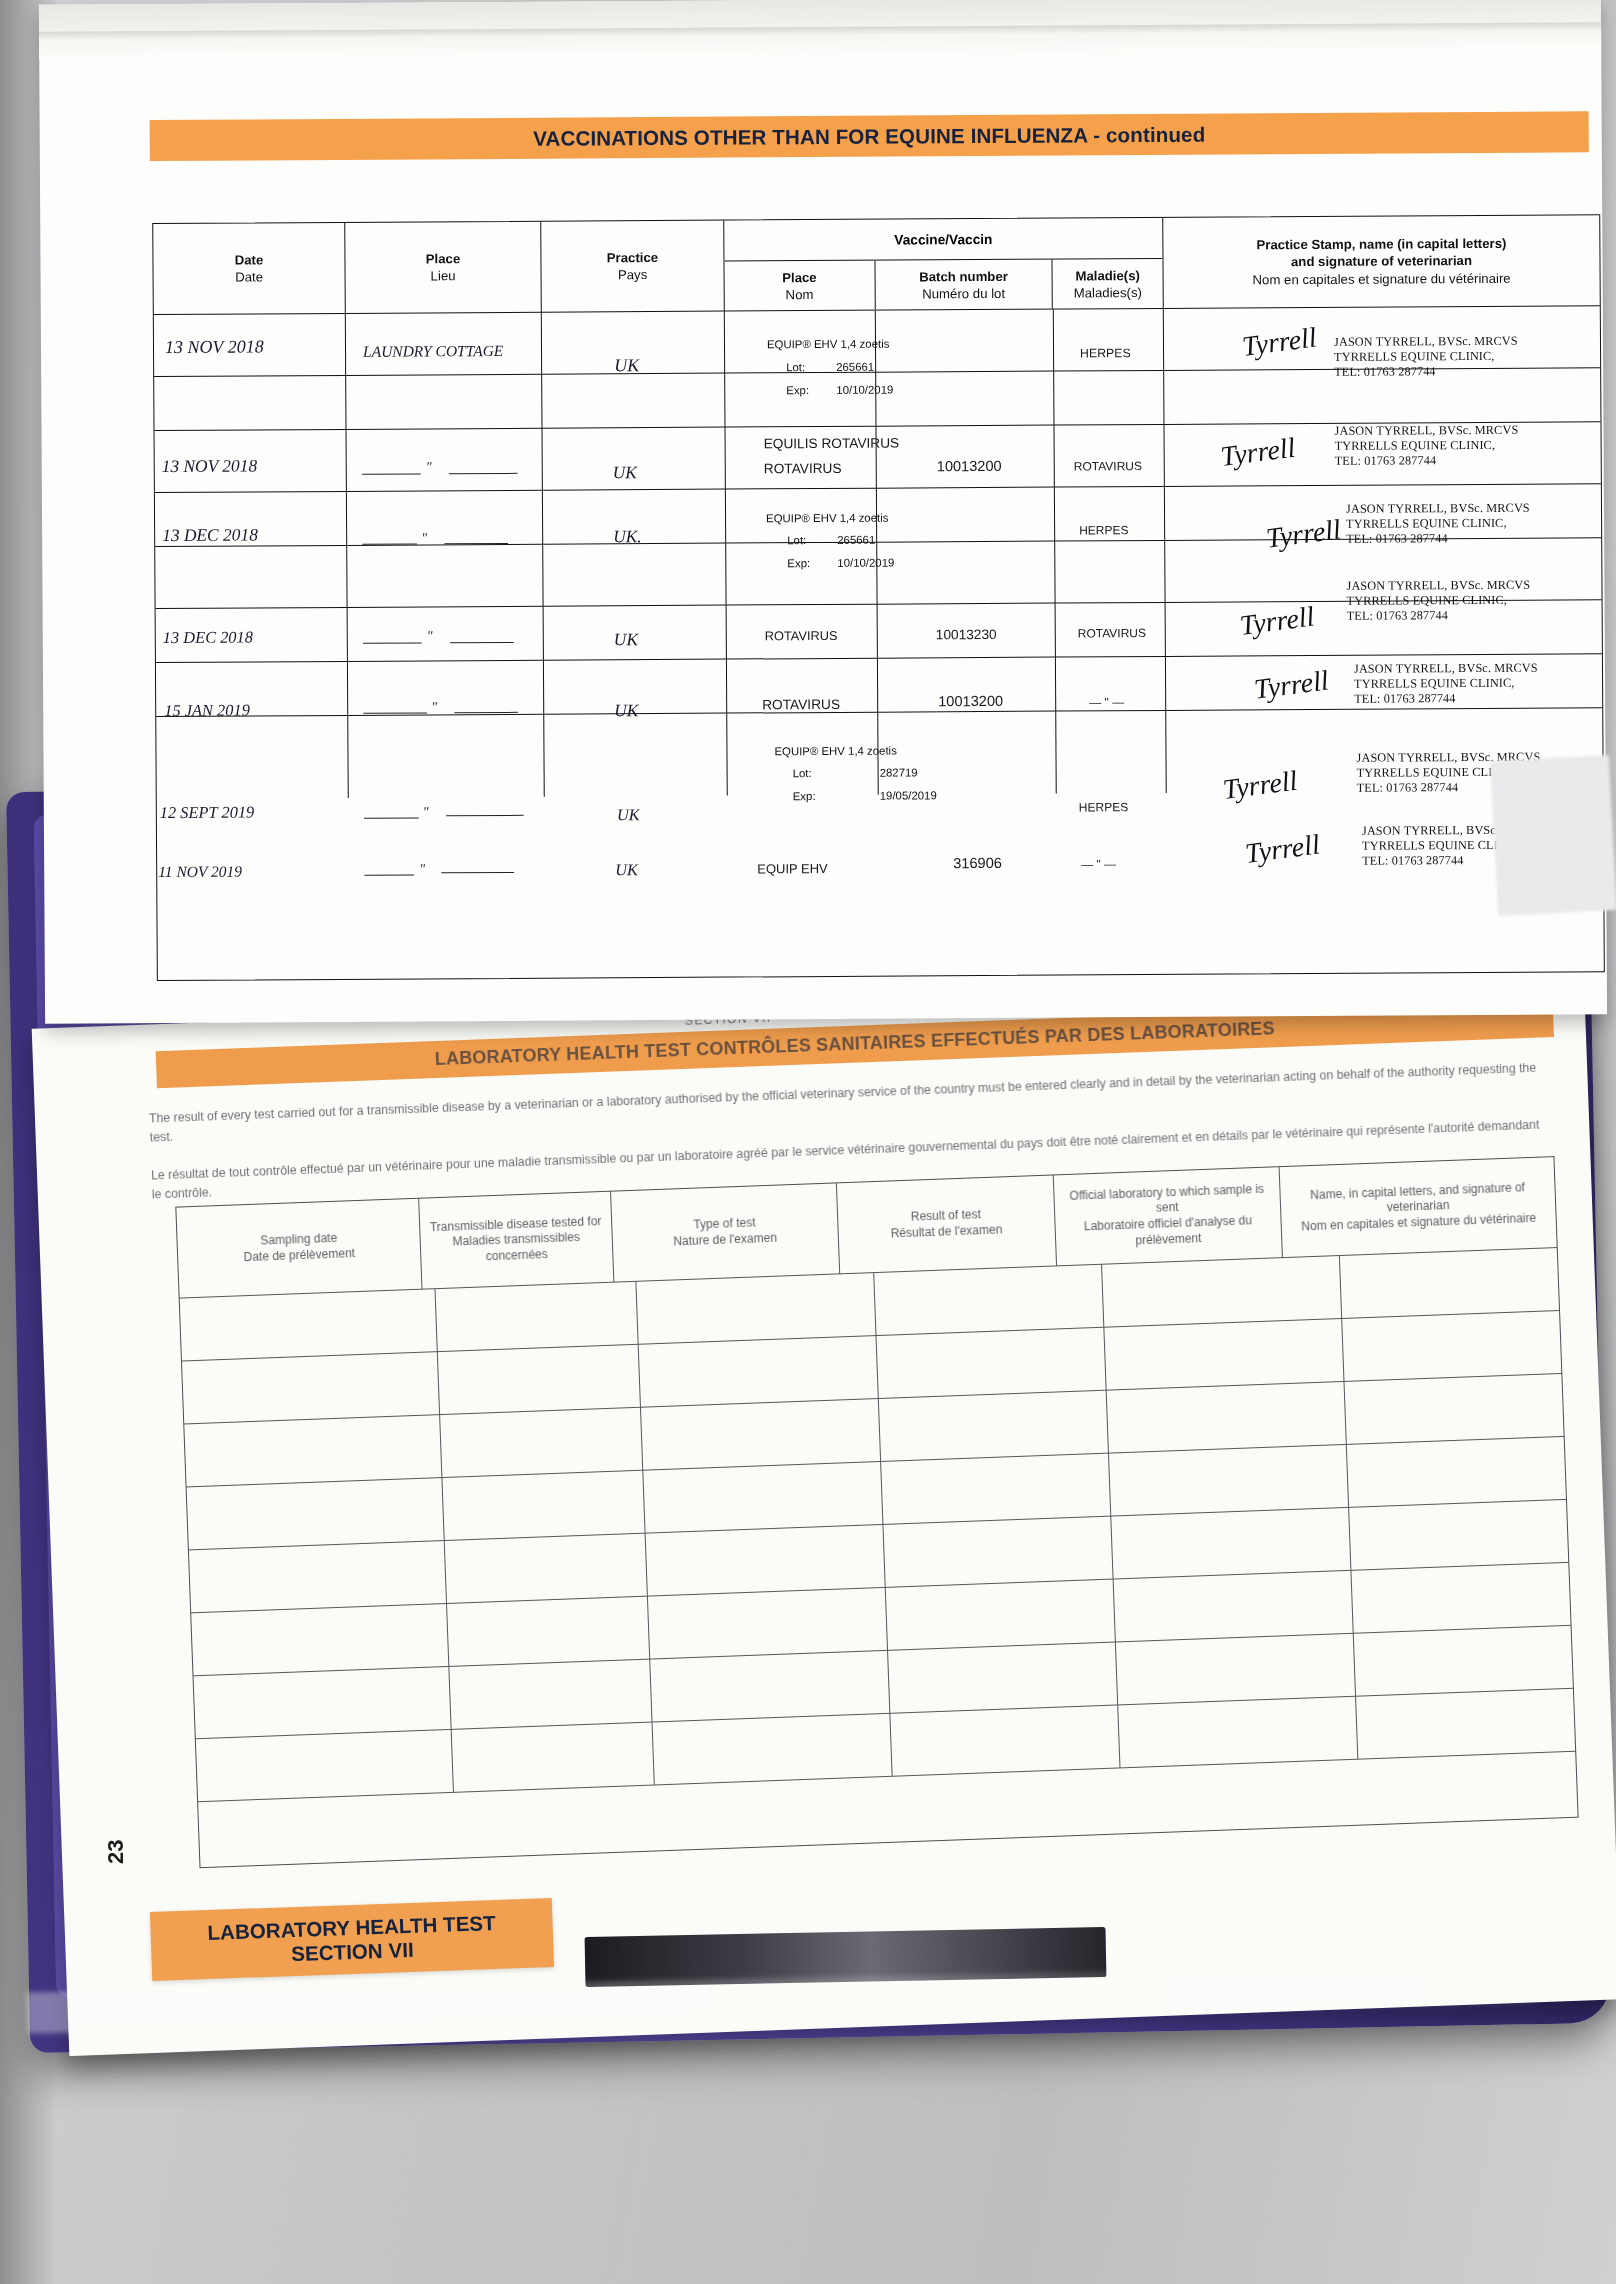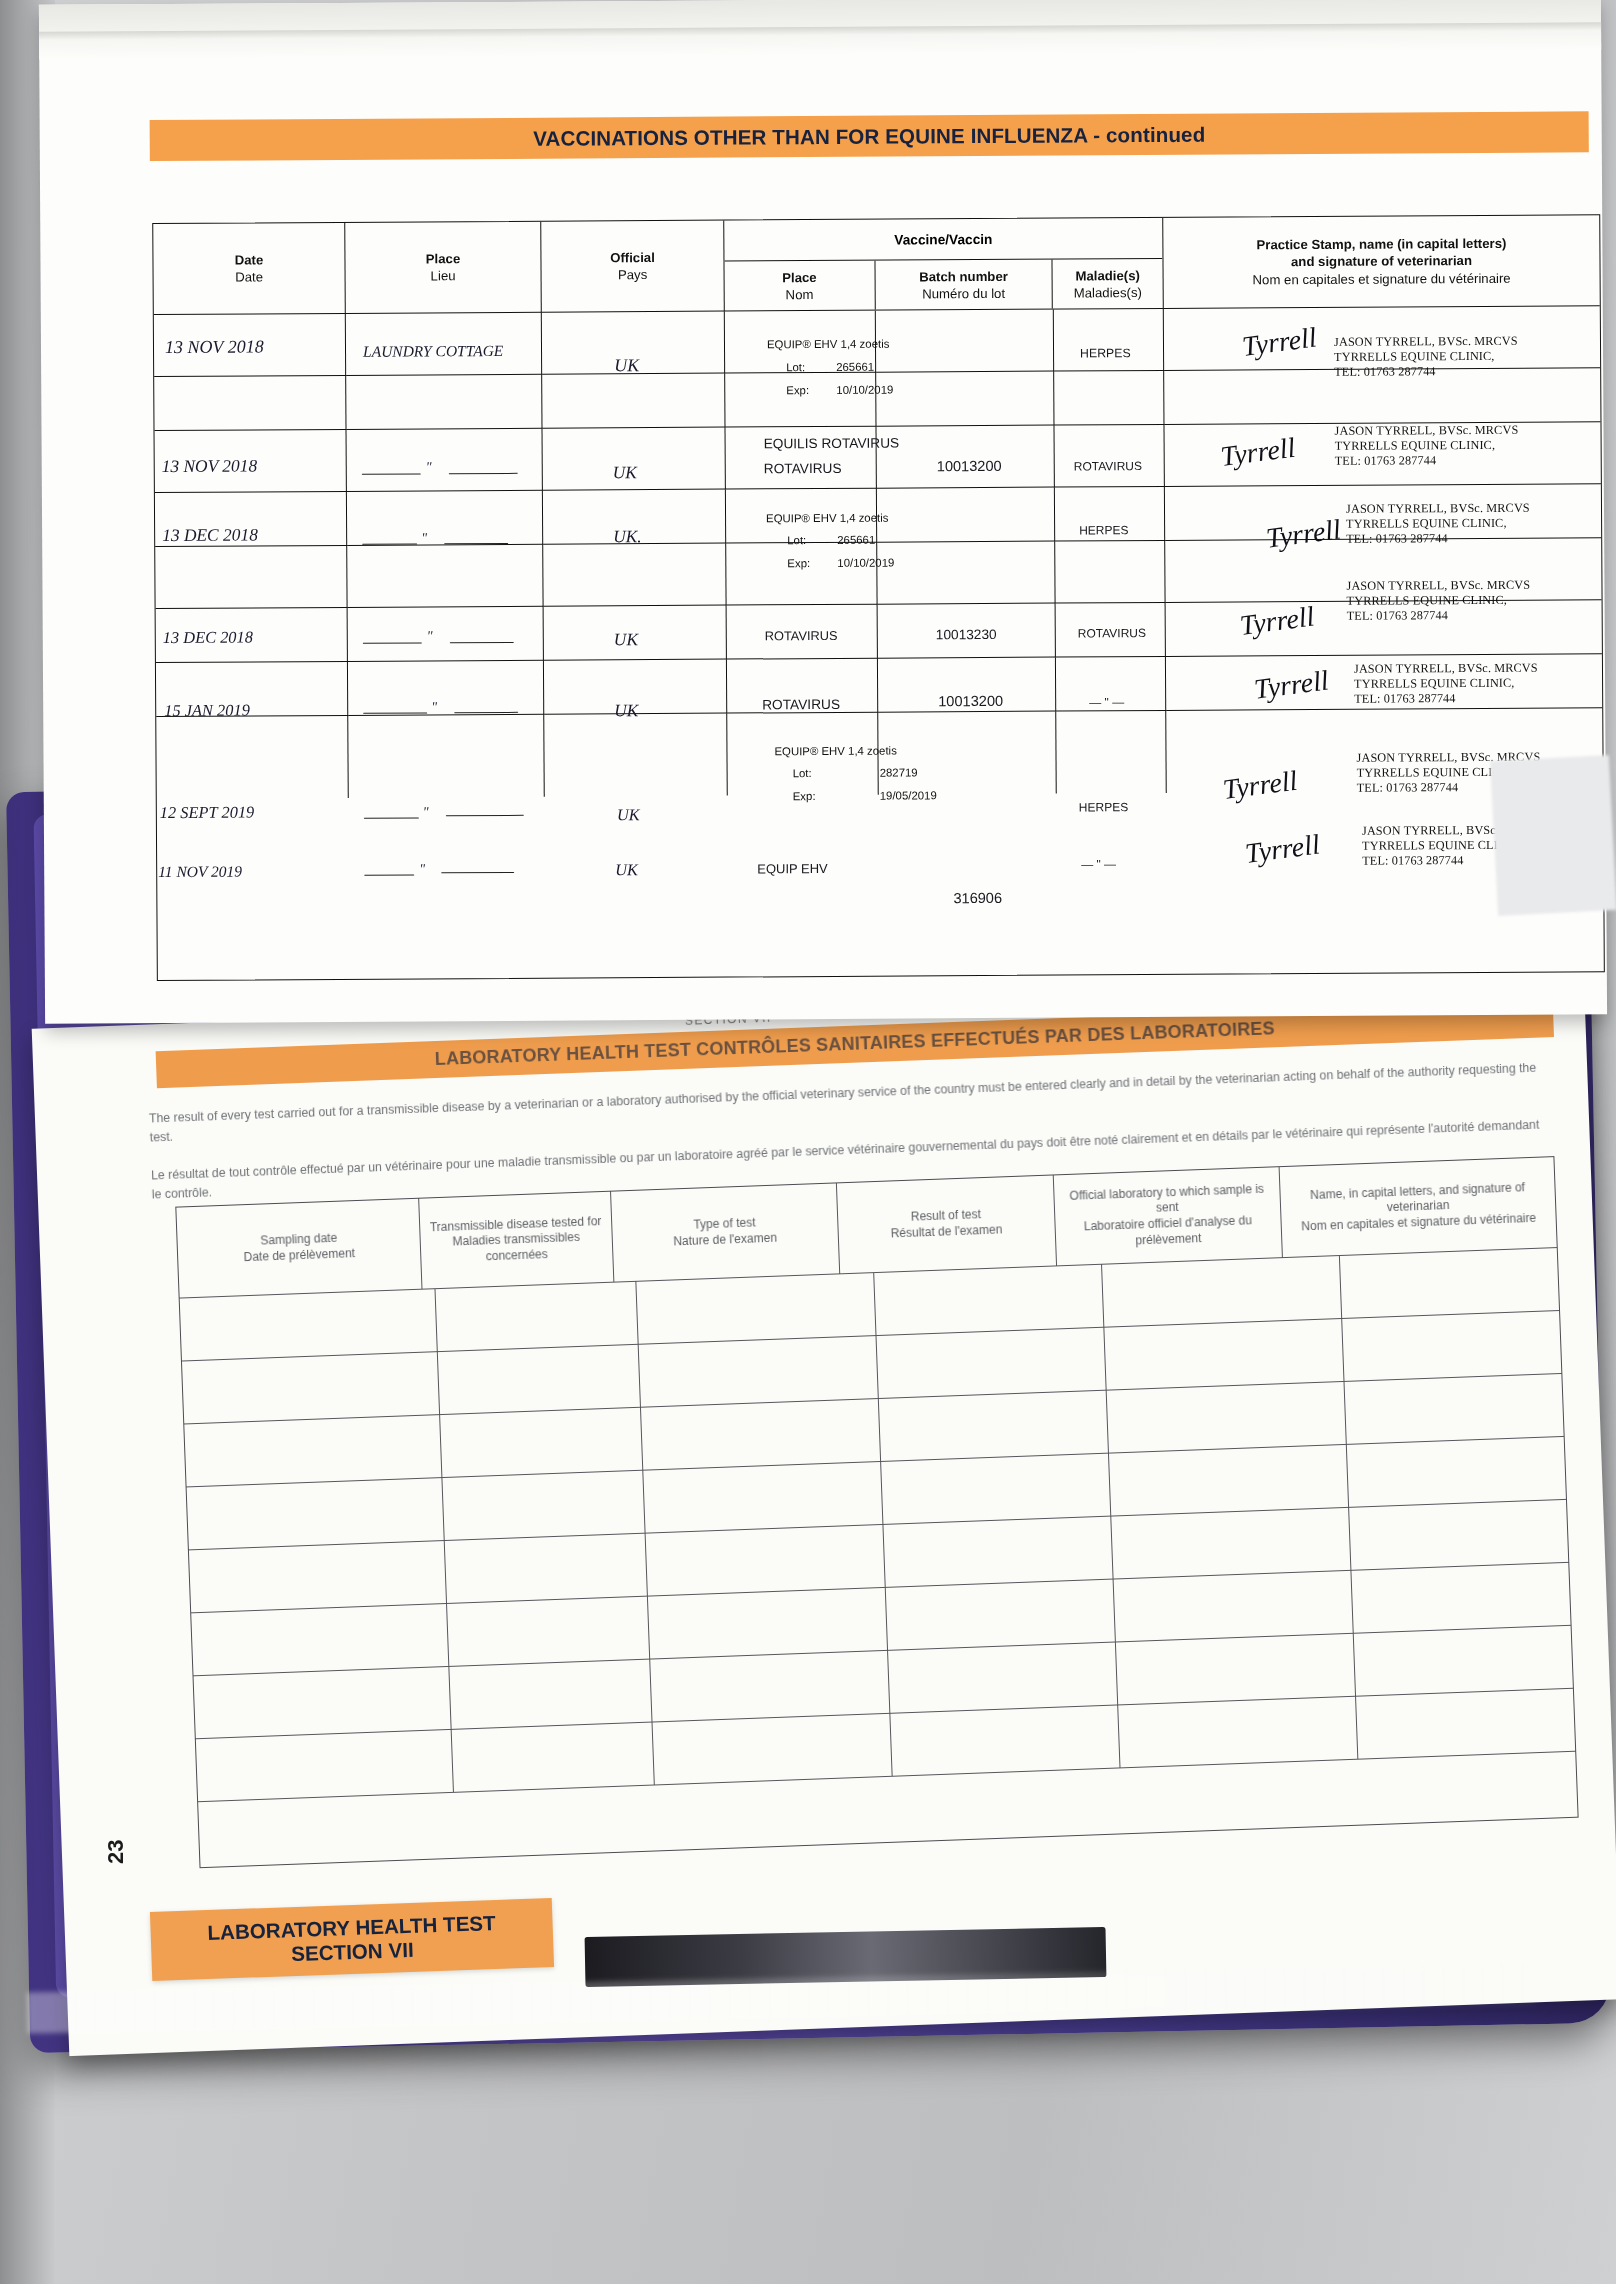--- a/index.html
+++ b/index.html
@@ -357,21 +357,21 @@
         </div>
       </div>
       <div class="vt-cell c-place hdr-span2">
         <div class="hdr-cell-text">
           <span class="l1">Place</span>
           <span class="l2">Lieu</span>
         </div>
       </div>
       <div class="vt-cell c-country hdr-span2">
         <div class="hdr-cell-text">
-          <span class="l1">Official</span>
+          <span class="l1">Practice</span>
           <span class="l2">Pays</span>
         </div>
       </div>
       <div class="vt-cell hdr-span2" style="width:439px;">
         <div class="vaccine-group-title">Vaccine/Vaccin</div>
         <div class="vaccine-sub">
           <div class="c-name">
             <div class="hdr-cell-text">
               <span class="l1">Place</span>
               <span class="l2">Nom</span>
@@ -559,21 +559,21 @@
   <div class="stamp-block" style="left:1313px; top:754px;">
     JASON TYRRELL, BVSc. MRCVS<br>TYRRELLS EQUINE CLINIC,<br>TEL: 01763 287744
   </div>
 
   <div class="hand" style="left:114px; top:859px; font-size:15.5px;">11 NOV 2019</div>
   <div class="dash" style="left:320px; top:872px; width:50px;"></div>
   <div class="hand" style="left:375px; top:859px;">"</div>
   <div class="dash" style="left:397px; top:870px; width:73px;"></div>
   <div class="hand" style="left:571px; top:859px; font-size:16.4px;">UK</div>
   <div class="hand-b" style="left:713px; top:861px; font-size:13px;">EQUIP EHV</div>
-  <div class="hand-b" style="left:909px; top:891px; font-size:14.6px;">316906</div>
+  <div class="hand-b" style="left:909px; top:856px; font-size:14.6px;">316906</div>
   <div class="hand-b" style="left:1037px; top:859px; font-size:12px;">—  "  —</div>
   <div class="sig" style="left:1201px; top:836px;">Tyrrell</div>
   <div class="stamp-block" style="left:1318px; top:827px;">
     JASON TYRRELL, BVSc. MRCVS<br>TYRRELLS EQUINE CLINIC,<br>TEL: 01763 287744
   </div>
 </div>
 
 <div class="white-wedge"></div>
 
 

